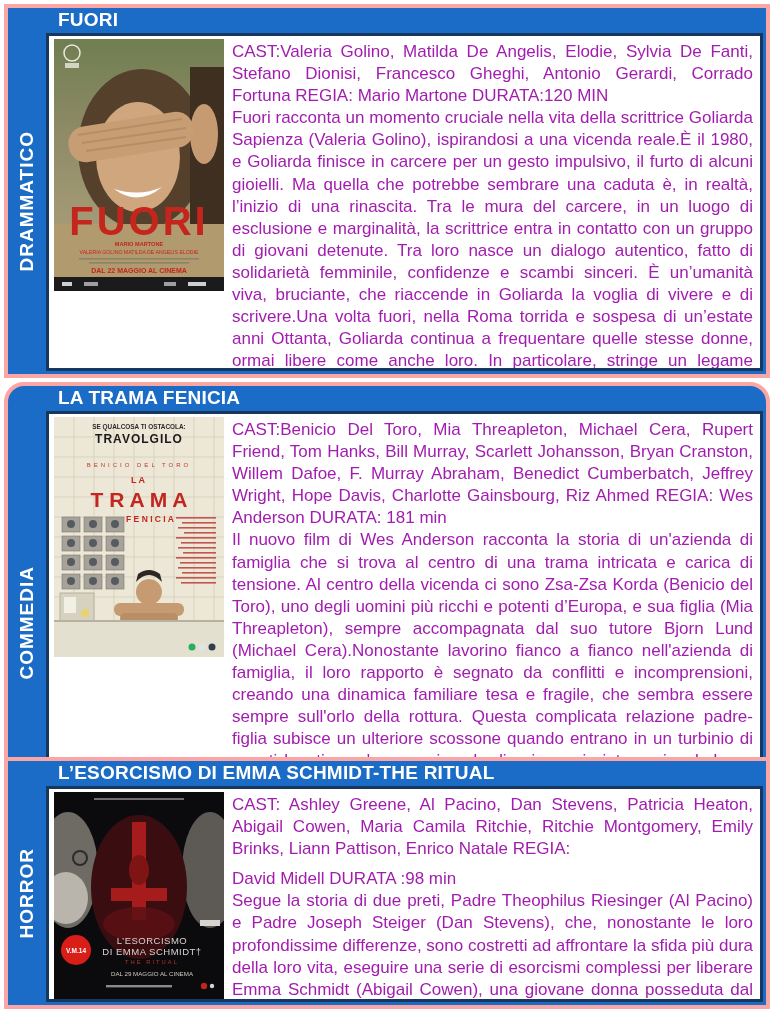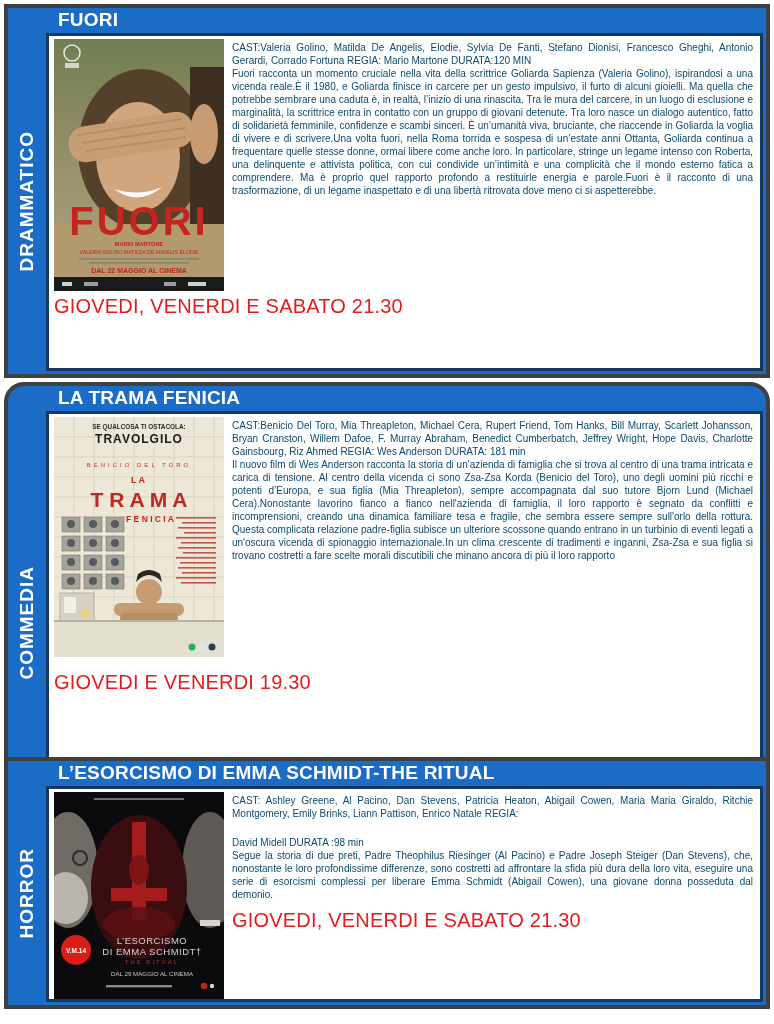--- a/index.html
+++ b/index.html
@@ -2,21 +2,21 @@
 <html><head>
 <meta charset="utf-8">
 <style>
   html,body{margin:0;padding:0;}
   body{
     width:774px;height:1024px;position:relative;background:#ffffff;
     font-family:"Liberation Sans",sans-serif;overflow:hidden;
   }
   .sec{
     position:absolute;left:4px;width:766px;box-sizing:border-box;
-    background:#1b6cc6;border:4px solid #404040;
+    background:#1b6cc6;border:4px solid #fca5a5;
   }
   #sec1{top:4px;height:374px;}
   #sec2{top:382px;height:462px;border-radius:20px;}
   #sec3{top:757px;height:252px;}
   .sec-title{
     position:absolute;top:1px;left:50px;right:6px;height:24px;
     color:#ffffff;font-weight:bold;font-size:19px;letter-spacing:.2px;
     white-space:nowrap;overflow:hidden;
   }
   .genre{
@@ -30,21 +30,21 @@
   .content{
     position:absolute;left:38px;right:3px;top:25px;bottom:3px;
     background:#ffffff;border:3px solid #17375e;box-sizing:border-box;
     padding:3px 7px 2px 5px;overflow:hidden;
   }
   .row{display:flex;gap:8px;align-items:flex-start;}
   .poster-box{flex:0 0 170px;}
   .poster-box svg{display:block;}
   .text-col{flex:1;min-width:0;}
   .cast,.desc{
-    color:#0c4a6e;font-size:10px;line-height:1.3;text-align:justify;margin:0;
+    color:#a21caf;font-size:17px;line-height:1.3;text-align:justify;margin:0;
   }
   .cast{margin-top:2px;}
   .sched{margin-top:4px;}
   .sched div{
     color:#e21d1f;font-weight:normal;font-size:20px;line-height:1.17;letter-spacing:.2px;
   }
   #sec2 .sched{margin-top:14px;}
   #sec3 .sched{margin-top:6px;}
   #sec3 .sched div{line-height:1.35;}
 </style>
@@ -220,22 +220,22 @@
           <text x="98" y="152" text-anchor="middle" font-size="9.5" fill="#d8d4cf" letter-spacing=".5">L’ESORCISMO</text>
           <text x="98" y="163" text-anchor="middle" font-size="9.5" fill="#d8d4cf" letter-spacing=".5">DI EMMA SCHMIDT†</text>
           <text x="98" y="172" text-anchor="middle" font-size="5.8" fill="#b03030" letter-spacing="2">THE RITUAL</text>
           <text x="98" y="184" text-anchor="middle" font-size="6.2" fill="#cfcac2">DAL 29 MAGGIO AL CINEMA</text>
           <rect x="52" y="193" width="66" height="2.4" fill="#8a8a8a"></rect>
           <circle cx="150" cy="194" r="3.2" fill="#c0241c"></circle>
           <circle cx="158" cy="194" r="2.2" fill="#d8d4cf"></circle>
         </svg>
       </div>
       <div class="text-col">
-        <p class="cast">CAST: Ashley Greene, Al Pacino, Dan Stevens, Patricia Heaton, Abigail Cowen, Maria Maria Giraldo, Ritchie Montgomery, Emily Brinks, Liann Pattison, Enrico Natale REGIA:</p>
-        <p class="cast" style="text-align:left;margin-top:16px;">David Midell   DURATA :98 min</p>
+        <p class="cast">CAST: Ashley Greene, Al Pacino, Dan Stevens, Patricia Heaton, Abigail Cowen, Maria Camila Ritchie, Ritchie Montgomery, Emily Brinks, Liann Pattison, Enrico Natale REGIA:</p>
+        <p class="cast" style="text-align:left;margin-top:8px;">David Midell   DURATA :98 min</p>
         <p class="desc">Segue la storia di due preti, Padre Theophilus Riesinger (Al Pacino) e Padre Joseph Steiger (Dan Stevens), che, nonostante le loro profondissime differenze, sono costretti ad affrontare la sfida più dura della loro vita, eseguire una serie di esorcismi complessi per liberare Emma Schmidt (Abigail Cowen), una giovane donna posseduta dal demonio.</p>
         <div class="sched">
           <div>GIOVEDI, VENERDI E SABATO 21.30</div>
         </div>
       </div>
     </div>
   </div>
 </div>
 
 </body></html>

